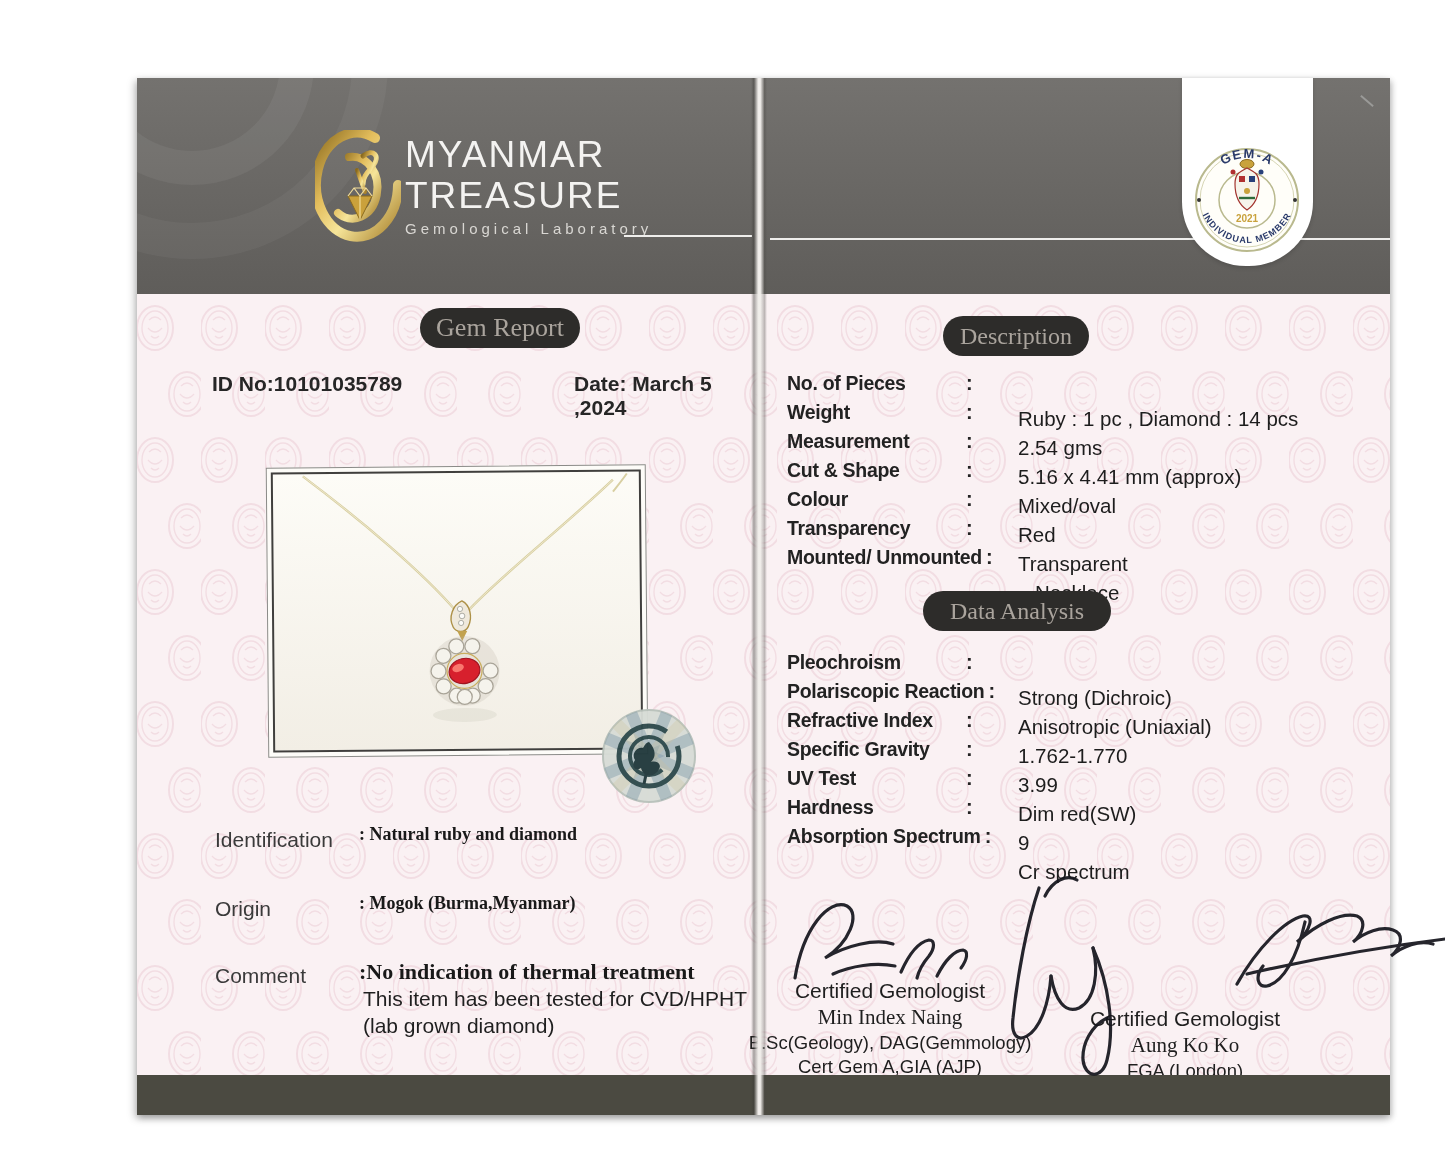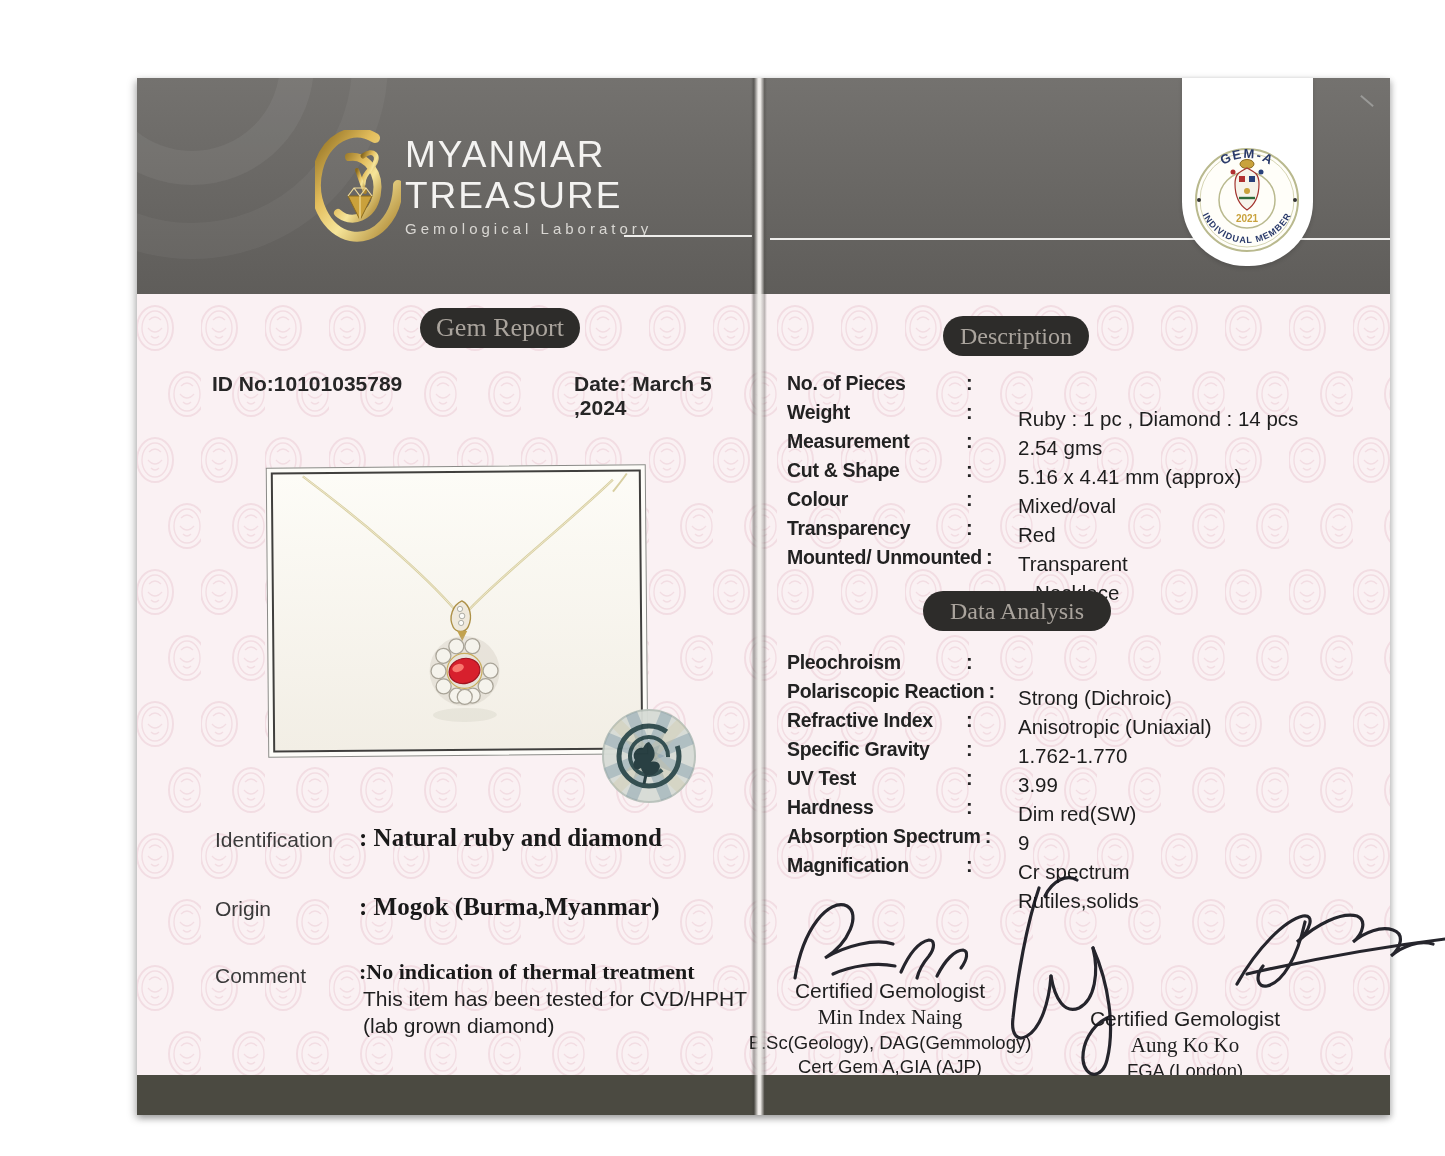--- a/index.html
+++ b/index.html
@@ -29,21 +29,21 @@
   
   .fold{
     position:absolute;top:0;width:16px;height:1037px;z-index:6;
     background:linear-gradient(90deg, rgba(40,38,36,0) 0%, rgba(60,58,55,0.45) 18%, #efece9 45%, #f2efec 58%, rgba(70,68,64,0.35) 85%, rgba(40,38,36,0) 100%);
   }
   
   .footer-band{position:absolute;left:0;top:997px;width:1253px;height:40px;background:#4b4a41;}
   
   .idline{font-size:21px;font-weight:700;color:#262626;}
   .leftlabel{font-size:21px;color:#3a3a3a;}
-  .leftval{font-family:"Liberation Serif", serif;font-weight:700;font-size:25px;color:#191919;}
+  .leftval{font-family:"Liberation Serif", serif;font-weight:700;font-size:18px;color:#191919;}
   .trow{position:absolute;width:600px;height:26px;white-space:nowrap;}
   .rlabel{display:inline-block;min-width:175px;font-weight:700;font-size:19.5px;letter-spacing:-0.3px;color:#222;}
   .rsep{font-weight:700;font-size:20px;color:#222;padding:0 4px;}
   .rval{position:absolute;left:231px;top:0;font-size:20.5px;color:#1d1d1d;margin-top:35px;}
   .sigblock{position:absolute;text-align:center;color:#1e1e1e;}
   .sig-title{font-weight:400;font-size:21px;}
   .sig-name{font-family:"Liberation Serif", serif;font-size:21px;margin-top:2px;}
   .sig-cred{font-size:18.5px;margin-top:2px;}
   
   .photo{
@@ -274,24 +274,20 @@
     <span class="rval">Dim red(SW)</span>
   </div>
   <div class="trow" style="left:650px;top:718px">
     <span class="rlabel">Hardness</span><span class="rsep">:</span>
     <span class="rval">9</span>
   </div>
   <div class="trow" style="left:650px;top:747px">
     <span class="rlabel">Absorption Spectrum</span><span class="rsep">:</span>
     <span class="rval">Cr spectrum</span>
   </div>
-  <div class="trow" style="left:650px;top:776px">
-    <span class="rlabel">Magnification</span><span class="rsep">:</span>
-    <span class="rval">Rutiles,solids</span>
-  </div>
 
   <svg class="sig-svg" style="left:640px;top:790px" width="420" height="260" viewBox="0 0 420 260">
     <g fill="none" stroke="#14141c" stroke-width="3.2" stroke-linecap="round" opacity="0.92">
       <path d="M18,110 C26,60 52,30 70,38 C84,46 72,75 48,90 C68,78 98,70 116,76"></path>
       <path d="M56,106 C74,98 98,94 118,98"></path>
       <path d="M124,104 C132,86 142,74 152,72 C158,72 158,80 152,88 C146,95 142,102 140,110"></path>
       <path d="M160,108 C168,92 178,82 186,82 C192,83 190,92 184,100"></path>
       <path d="M262,20 C250,55 240,110 236,150 C234,166 240,174 250,168 C264,160 272,134 274,108"></path>
       <path d="M274,108 C278,132 288,146 302,140 C318,132 322,104 316,80"></path>
       <path d="M316,80 C332,116 338,160 330,192 C325,212 308,210 306,192 C305,176 314,158 330,150"></path>

